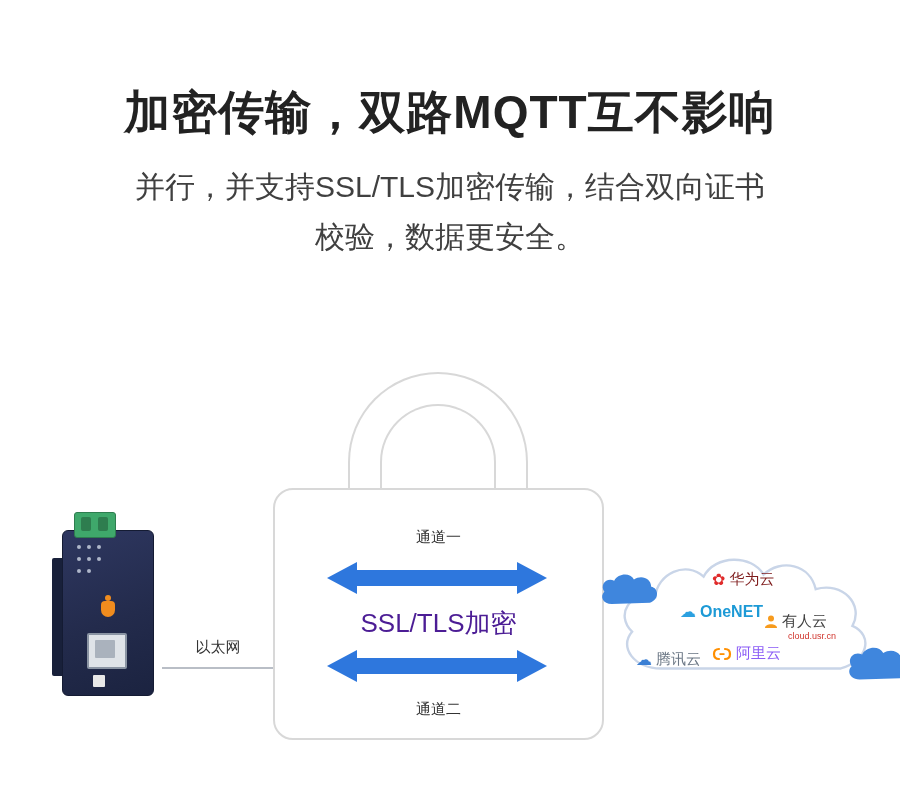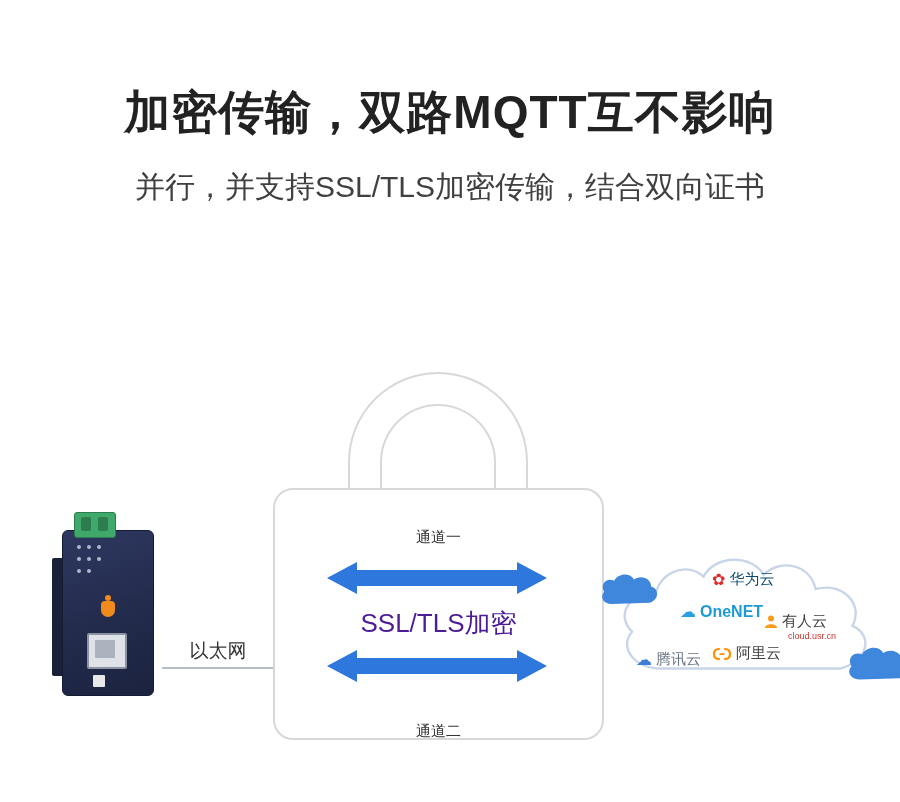--- a/index.html
+++ b/index.html
@@ -48,60 +48,61 @@
     background:linear-gradient(160deg,#2e3760 0%,#232b4c 55%,#1b2340 100%);
     border:1px solid #141b33;border-radius:6px;}
   .led-row{position:absolute;left:14px;height:4px;display:flex;gap:6px;}
   .led{width:4px;height:4px;border-radius:50%;background:#aeb6c9;}
   .dev-logo{position:absolute;left:38px;top:70px;width:14px;height:16px;background:#f08c1e;border-radius:4px 4px 7px 7px;}
   .dev-logo::before{content:"";position:absolute;left:4px;top:-6px;width:6px;height:6px;border-radius:50%;background:#f08c1e;}
   .eth-port{position:absolute;left:24px;top:102px;width:36px;height:32px;background:#dfe3e8;border:2px solid #8a94a3;border-radius:2px;}
   .eth-inner{position:absolute;left:6px;top:5px;width:20px;height:18px;background:#aab2bd;border-radius:1px;}
   .dev-tag{position:absolute;left:30px;top:144px;width:12px;height:12px;background:#e8e8e8;border-radius:1px;}
   .eth-line{position:absolute;left:162px;top:667px;width:111px;height:2px;background:#b9bec6;}
-  .eth-label{position:absolute;left:166px;top:638px;width:104px;text-align:center;font-size:19px;color:#333;}
+  .eth-label{position:absolute;left:166px;top:638px;width:104px;text-align:center;font-size:15px;color:#333;}
   
   .big-cloud{position:absolute;left:605px;top:548px;width:290px;height:150px;z-index:1;}
   .small-cloud{position:absolute;z-index:4;}
   .logo-row{position:absolute;display:flex;align-items:center;gap:4px;z-index:3;font-size:15px;white-space:nowrap;}
   .logo-row .glyph{font-size:16px;line-height:1;}
-  .hw-text{color:#0c4a6e;}
+  .hw-text{color:#7f1d1d;}
   .onenet-text{color:#1d9ad6;font-weight:600;font-size:16px;text-align:center;}
   .usr-text{color:#404040;}
   .usr-domain{position:absolute;left:788px;top:631px;font-size:9px;color:#d0342c;z-index:3;}
   .tc-text{color:#6b7785;}
-  .ali-text{color:#404040;}
+  .ali-text{color:#8b5cf6;}
 </style>
 </head>
 <body>
 
 <div class="stage">
 
   <div class="title">加密传输，双路MQTT互不影响</div>
   <div class="subtitle">
     <div>并行，并支持SSL/TLS加密传输，结合双向证书</div>
+    <div>校验，数据更安全。</div>
   </div>
 
   <div class="shackle-outer"></div>
   <div class="shackle-inner"></div>
   <div class="lock-body"></div>
 
   <div class="lock-text channel-label" style="top:528px;">通道一</div>
 
   <svg class="arrow" style="top:560px;" viewBox="0 0 220 36">
     <polygon points="0,18 30,2 30,10 190,10 190,2 220,18 190,34 190,26 30,26 30,34" fill="#2e77dd"></polygon>
   </svg>
 
   <div class="lock-text enc-label" style="top:606px;">SSL/TLS加密</div>
 
   <svg class="arrow" style="top:648px;" viewBox="0 0 220 36">
     <polygon points="0,18 30,2 30,10 190,10 190,2 220,18 190,34 190,26 30,26 30,34" fill="#2e77dd"></polygon>
   </svg>
 
-  <div class="lock-text channel-label" style="top:722px;">通道二</div>
+  <div class="lock-text channel-label" style="top:700px;">通道二</div>
 
   <div class="device">
     <div class="din-plate"></div>
     <div class="dev-body">
       <div class="led-row" style="top:14px;">
         <span class="led"></span>
           <span class="led"></span>
           <span class="led"></span>
       </div>
       <div class="led-row" style="top:26px;">

